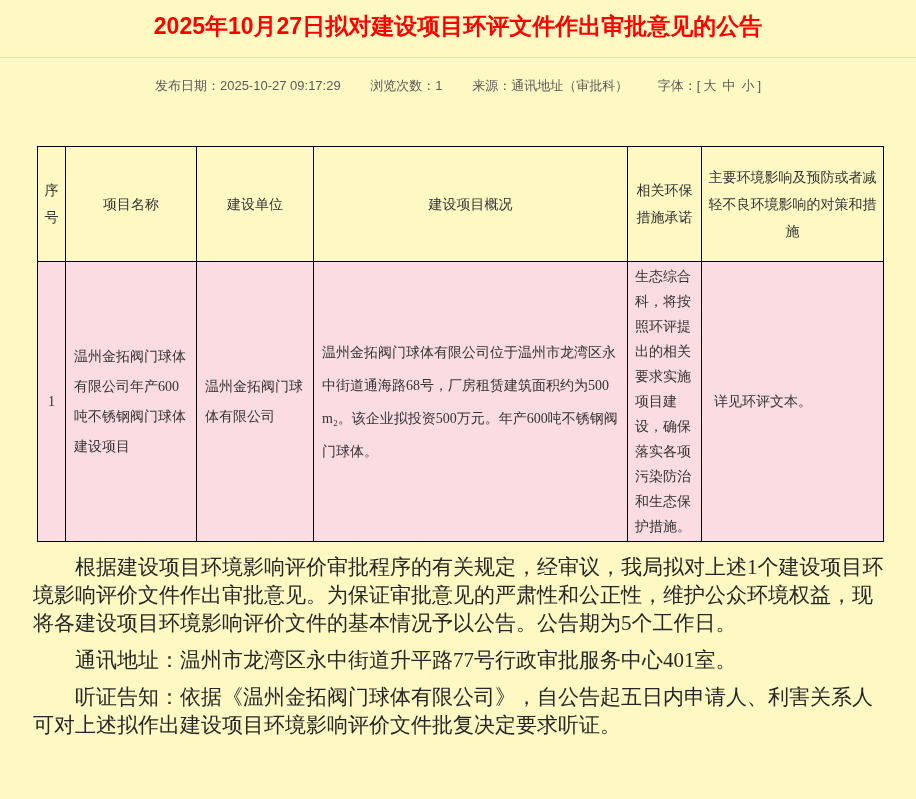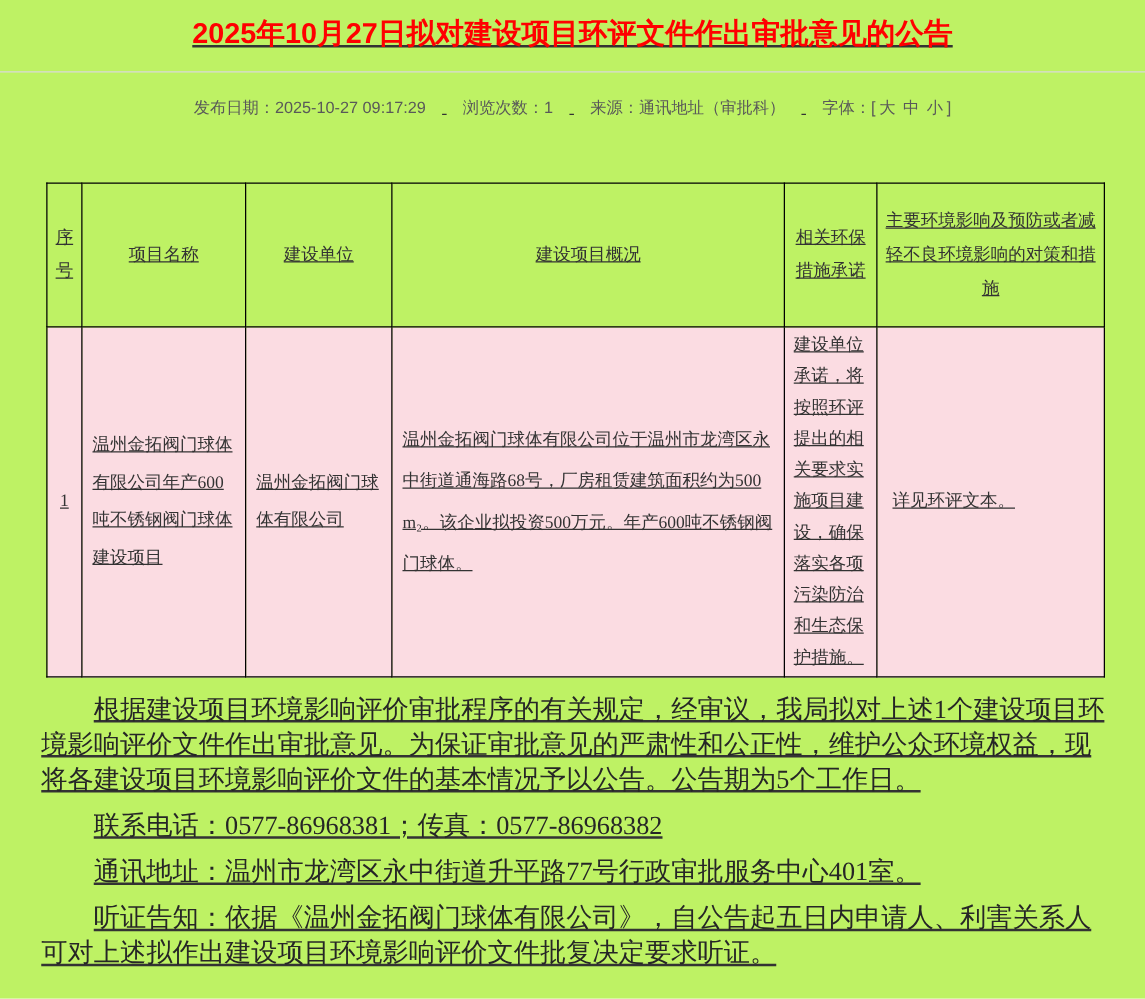--- a/index.html
+++ b/index.html
@@ -3,21 +3,21 @@
 <meta charset="utf-8">
 <style>
   * { margin: 0; padding: 0; box-sizing: border-box; }
   html, body { background: #ffffff; }
   body {
     width: 916px; height: 799px;
     overflow: hidden;
     font-family: "Liberation Serif", "DejaVu Serif", serif;
     color: #333333;
   }
-  .page { width: 916px; height: 799px; position: relative; background:#bef264;text-decoration:underline; }
+  .page { width: 916px; height: 799px; position: relative; background:#fef9c3; }
 
   
   .header {
     padding-top: 9px;
     border-bottom: 1px solid #d9d9d9;
     height: 58px;
   }
   .page-title {
     text-align: center;
     color: #ff0000;
@@ -110,26 +110,25 @@
         <th>相关环保措施承诺</th>
         <th>主要环境影响及预防或者减轻不良环境影响的对策和措施</th>
       </tr>
     </thead>
     <tbody>
       <tr>
         <td class="cell-index">1</td>
         <td class="cell-project-name">温州金拓阀门球体有限公司年产600吨不锈钢阀门球体建设项目</td>
         <td class="cell-construction-unit">温州金拓阀门球体有限公司</td>
         <td class="cell-overview">温州金拓阀门球体有限公司位于温州市龙湾区永中街道通海路68号，厂房租赁建筑面积约为500m₂。该企业拟投资500万元。年产600吨不锈钢阀门球体。</td>
-        <td class="cell-commitment">建设单位承诺，将按照环评提出的相关要求实施项目建设，确保落实各项污染防治和生态保护措施。</td>
+        <td class="cell-commitment">生态综合科，将按照环评提出的相关要求实施项目建设，确保落实各项污染防治和生态保护措施。</td>
         <td class="cell-measures">详见环评文本。</td>
       </tr>
     </tbody>
   </table>
 
   <div class="body-text">
     <p>根据建设项目环境影响评价审批程序的有关规定，经审议，我局拟对上述1个建设项目环境影响评价文件作出审批意见。为保证审批意见的严肃性和公正性，维护公众环境权益，现将各建设项目环境影响评价文件的基本情况予以公告。公告期为5个工作日。</p>
-    <p>联系电话：0577-86968381；传真：0577-86968382</p>
     <p>通讯地址：温州市龙湾区永中街道升平路77号行政审批服务中心401室。</p>
     <p>听证告知：依据《温州金拓阀门球体有限公司》，自公告起五日内申请人、利害关系人可对上述拟作出建设项目环境影响评价文件批复决定要求听证。</p>
   </div>
 
 </div>
 
 </body></html>

